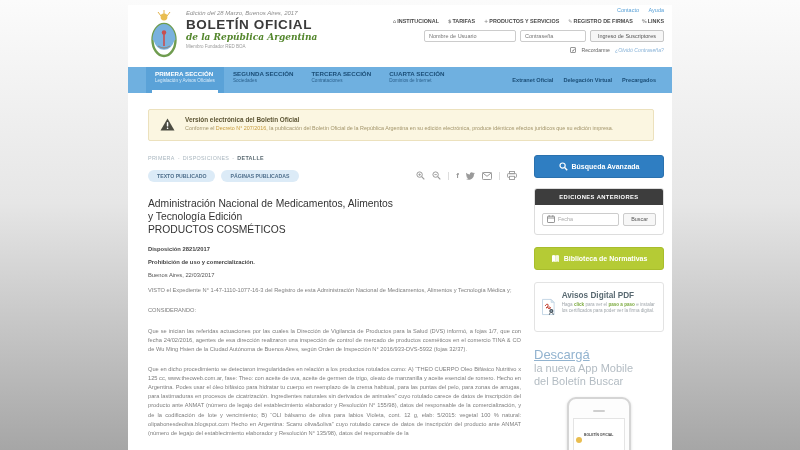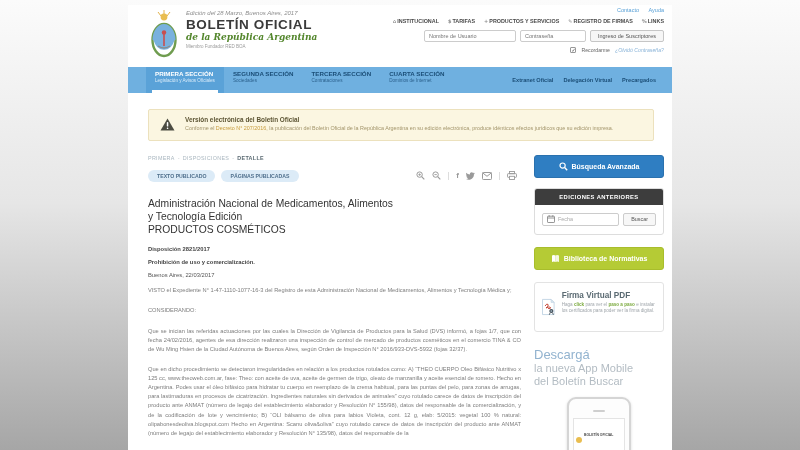--- a/index.html
+++ b/index.html
@@ -110,21 +110,21 @@
     margin-top: 12px; width: 100%; background: #b5cb35; border: 1px solid #a8bd2c; color: #fff; border-radius: 3px;
     font-size: 7px; font-weight: bold; padding: 6px 4px; display: flex; justify-content: center;
     align-items: center; gap: 4px; cursor: pointer; font-family: "Liberation Sans", sans-serif;
   }
   .firma { margin-top: 12px; border: 1px solid #e3e3e3; border-radius: 3px; padding: 8px 7px; display: flex; gap: 6px; cursor: pointer; background: #fff; }
   .firma-txt .t { font-size: 8.2px; font-weight: bold; color: #5a6a72; margin-bottom: 2px; }
   .firma-txt .d { font-size: 4.6px; color: #a0a6ab; line-height: 1.4; }
   .firma-txt .d b { color: #7aa93c; }
 
   .app-promo { margin-top: 15px; }
-  .app-h { font-size: 13px; color: #92b3cf; }
+  .app-h { font-size: 13px; color: #92b3cf; text-decoration: underline; }
   .app-l { font-size: 11px; color: #b3bcc3; line-height: 1.2; }
   .phone { width: 64px; margin: 9px auto 0; border: 2px solid #d5d5d5; border-radius: 9px; background: #fdfdfd; padding: 11px 4px 14px; box-shadow: 0 1px 3px rgba(0,0,0,.15); height: 130px; }
   .phone .spk { width: 12px; height: 2px; border-radius: 2px; background: #cfcfcf; margin: 0 auto 6px; }
   .screen { border: 1px solid #e4e4e4; background: #fff; height: 100%; padding: 3px 2px; }
   .scr-logo { display: flex; align-items: center; gap: 2px; margin-bottom: 3px; }
   .scr-logo .sun { width: 6px; height: 6px; border-radius: 50%; background: #e9bd4f; flex: 0 0 auto; }
   .scr-logo .tt { font-size: 3.4px; font-weight: bold; color: #4a4a4a; line-height: 1.1; }
   .scr-logo .ts { font-size: 2.6px; color: #6a8f3c; }
   .scr-btn { background: #3f9ed8; border-radius: 1px; height: 10px; margin-top: 2px; padding: 2px 3px; }
 </style>
@@ -320,21 +320,21 @@
       <div class="firma">
         <svg width="27" height="32" viewBox="0 0 27 32">
           <path d="M1 1 h17 l6 6 v24 h-23 z" fill="#fff" stroke="#b9cfe0" stroke-width="1.6"></path>
           <path d="M18 1 v6 h6 z" fill="#dbe8f2" stroke="#b9cfe0" stroke-width="1"></path>
           <path d="M6 14 q4-6 6-3 q2 3-4 7 q7-4 9-1 q1.5 2.5-5 2" fill="none" stroke="#c0392b" stroke-width="1.8"></path>
           <circle cx="18.5" cy="24" r="4" fill="#3f4c55"></circle>
           <circle cx="18.5" cy="24" r="2" fill="#8fa2ae"></circle>
           <path d="M16 27.5 l-1.5 4 M21 27.5 l1.5 4" stroke="#3f4c55" stroke-width="1.6"></path>
         </svg>
         <div class="firma-txt">
-          <div class="t">Firma Virtual PDF</div>
+          <div class="t">Avisos Digital PDF</div>
           <div class="d"><span>Haga </span><b>click</b><span> para ver el </span><b>paso a paso</b><span> e instalar los certificados para poder ver la firma digital.</span></div>
         </div>
       </div>
 
       <div class="app-promo">
         <div class="app-h">Descargá</div>
         <div class="app-l">la nueva App Mobile</div>
         <div class="app-l">del Boletín Buscar</div>
         <div class="phone">
           <div class="spk"></div>

